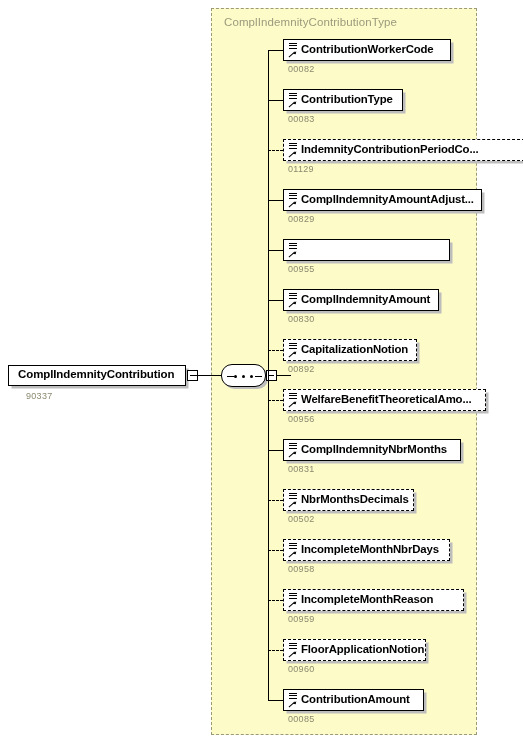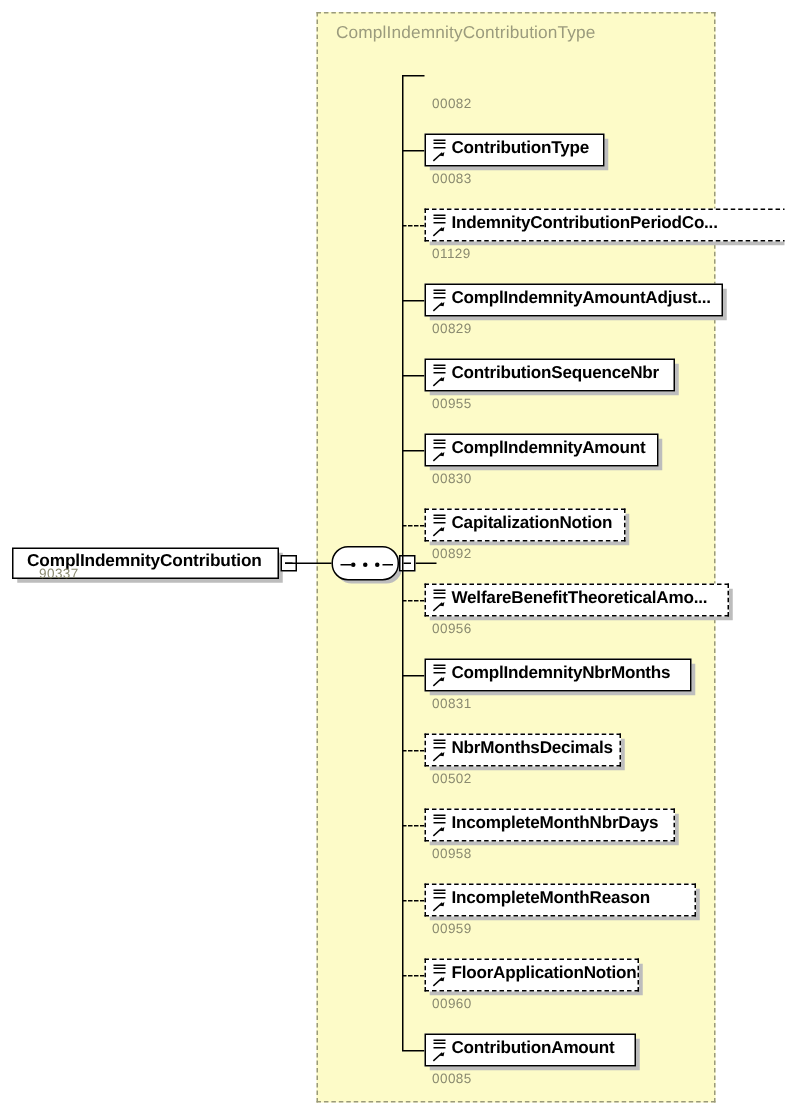--- a/index.html
+++ b/index.html
@@ -80,21 +80,21 @@
     position: absolute;
     left: 1.5px;
     top: 3.6px;
     width: 5px;
     height: 1.4px;
     background: #000000;
   }
   #root-id {
     position: absolute;
     left: 10px;
-    top: 377px;
+    top: 391px;
     font-size: 9px;
     color: #8a8a70;
     letter-spacing: 0.3px;
     padding-left: 16px;
   }
 
   
   #sequence-node {
     position: absolute;
     left: 221px;
@@ -313,20 +313,32 @@
     <div class="seq-bar-r"></div>
   </div>
   <div class="seq-collapse"></div>
 </div>
 
 <div id="spine" style="top: 49.5px; height: 650px; left: 268px;"></div>
 
 <div id="children-host">
     <div class="child-row" style="top: 39px; width: 188px;">
       <div class="child-connector"></div>
+      <div class="elembox" style="width: 168px;">
+        <div class="elem-icon">
+          <div class="ln ln1"></div>
+          <div class="ln ln2"></div>
+          <div class="ln ln3"></div>
+          <div class="arrow">
+            <div class="shaft"></div>
+            <div class="head"></div>
+          </div>
+        </div>
+        <div class="elemlabel">ContributionWorkerCode</div>
+      </div>
       <div class="elem-id">00082</div>
     </div>
     <div class="child-row" style="top: 89px; width: 140px;">
       <div class="child-connector"></div>
       <div class="elembox" style="width: 120px;">
         <div class="elem-icon">
           <div class="ln ln1"></div>
           <div class="ln ln2"></div>
           <div class="ln ln3"></div>
           <div class="arrow">
@@ -375,21 +387,20 @@
       <div class="elembox" style="width: 167px;">
         <div class="elem-icon">
           <div class="ln ln1"></div>
           <div class="ln ln2"></div>
           <div class="ln ln3"></div>
           <div class="arrow">
             <div class="shaft"></div>
             <div class="head"></div>
           </div>
         </div>
-        <div class="elemlabel">ContributionSequenceNbr</div>
       </div>
       <div class="elem-id">00955</div>
     </div>
     <div class="child-row" style="top: 289px; width: 176px;">
       <div class="child-connector"></div>
       <div class="elembox" style="width: 156px;">
         <div class="elem-icon">
           <div class="ln ln1"></div>
           <div class="ln ln2"></div>
           <div class="ln ln3"></div>

